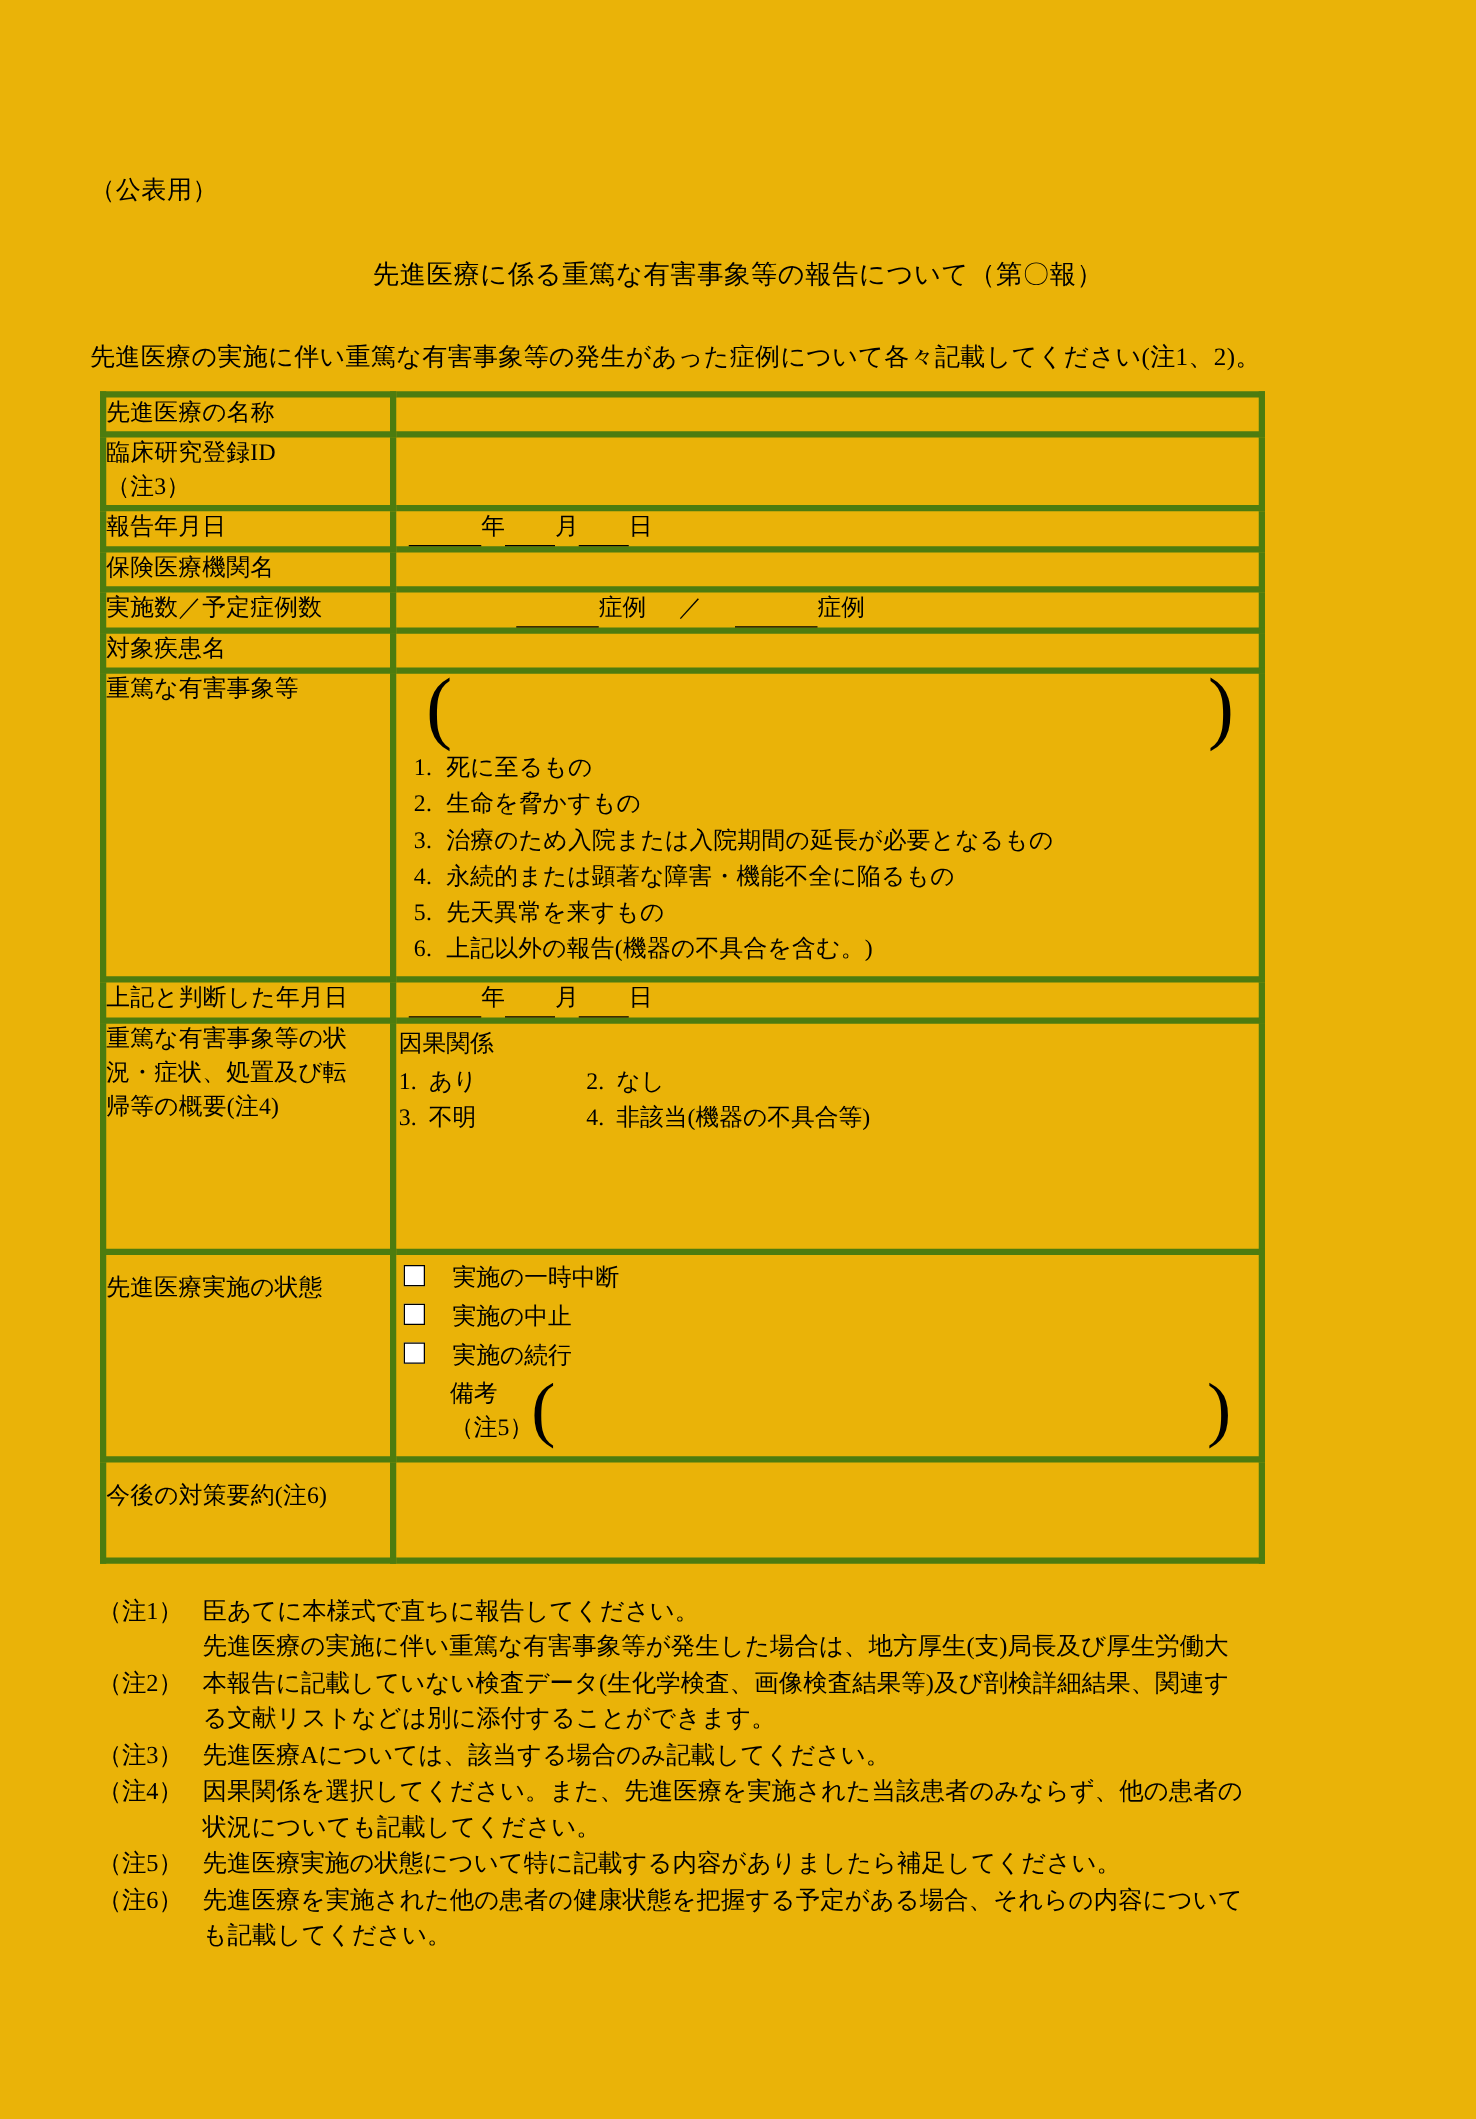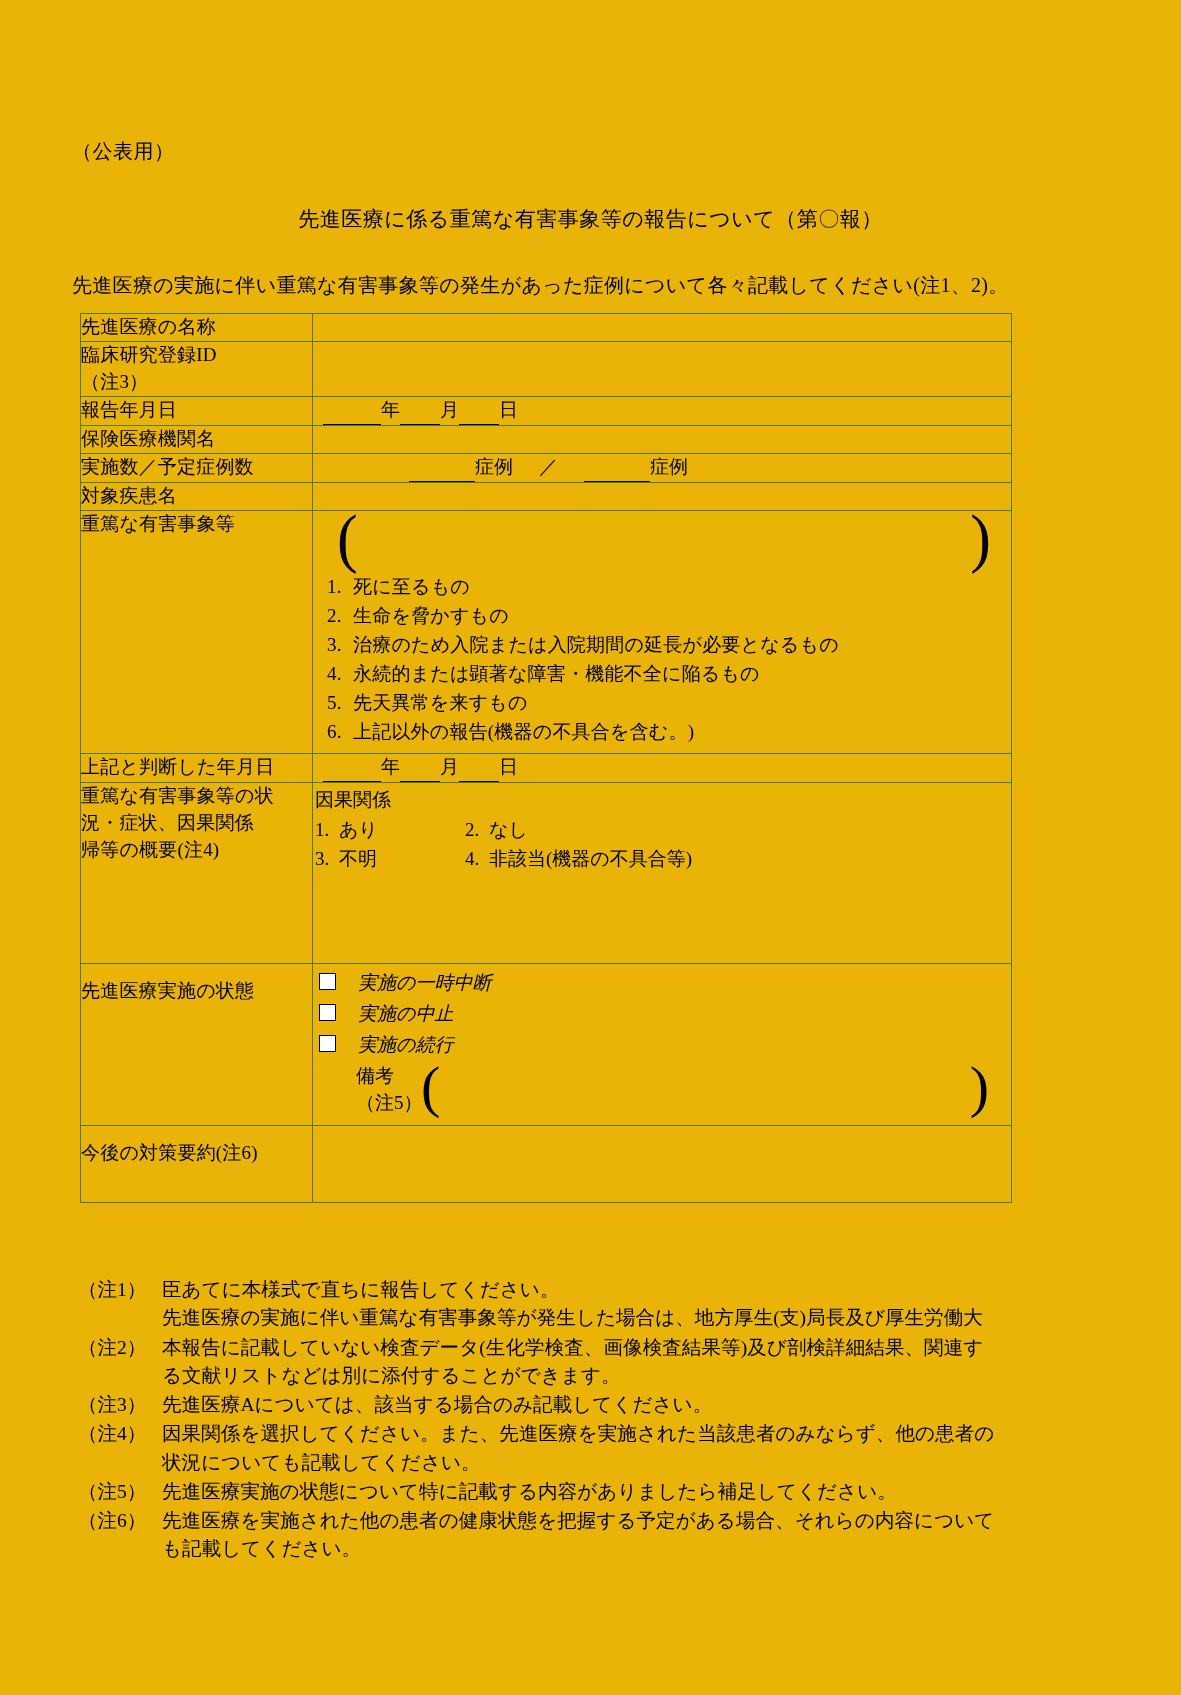--- a/index.html
+++ b/index.html
@@ -51,21 +51,21 @@
   
   table.form {
     position: absolute;
     left: 80px;
     top: 313px;
     width: 932px;
     border-collapse: collapse;
     table-layout: fixed;
   }
   table.form td {
-    border: 1px solid #4d7c0f;
+    border: 5px solid #4d7c0f;
     padding: 0;
     vertical-align: top;
     font-size: 19px;
     line-height: 1.42;
   }
   td.lbl {
     width: 232px;
     padding: 5px 0 5px 12px;
     letter-spacing: 0.2px;
   }
@@ -126,21 +126,20 @@
 
   
   ul.chklist {
     list-style: none;
     margin: 0;
     padding: 4px 0 0 6px;
   }
   ul.chklist li {
     white-space: nowrap;
     padding: 2px 0;
-    font-style: italic;
   }
   .cbox {
     display: inline-block;
     width: 15px;
     height: 15px;
     border: 1.4px solid #000;
     vertical-align: -1px;
     margin-right: 22px;
     background: #fff;
   }
@@ -288,21 +287,21 @@
         <td class="val">
           <div class="date-field">
             <span class="blank-line w-year">&nbsp;</span><span>年</span><span class="blank-line w-md">&nbsp;</span><span>月</span><span class="blank-line w-md">&nbsp;</span><span>日</span>
           </div>
         </td>
       </tr>
 
       <tr>
         <td class="lbl">
           <div>重篤な有害事象等の状</div>
-          <div>況・症状、因果関係</div>
+          <div>況・症状、処置及び転</div>
           <div>帰等の概要(注4)</div>
         </td>
         <td class="val">
           <div class="causal-title">因果関係</div>
           <div class="causal-row">
             <span class="c1"><span class="n">1.</span><span>あり</span></span><span><span class="n">2.</span><span>なし</span></span>
           </div>
           <div class="causal-row">
             <span class="c1"><span class="n">3.</span><span>不明</span></span><span><span class="n">4.</span><span>非該当(機器の不具合等)</span></span>
           </div>

